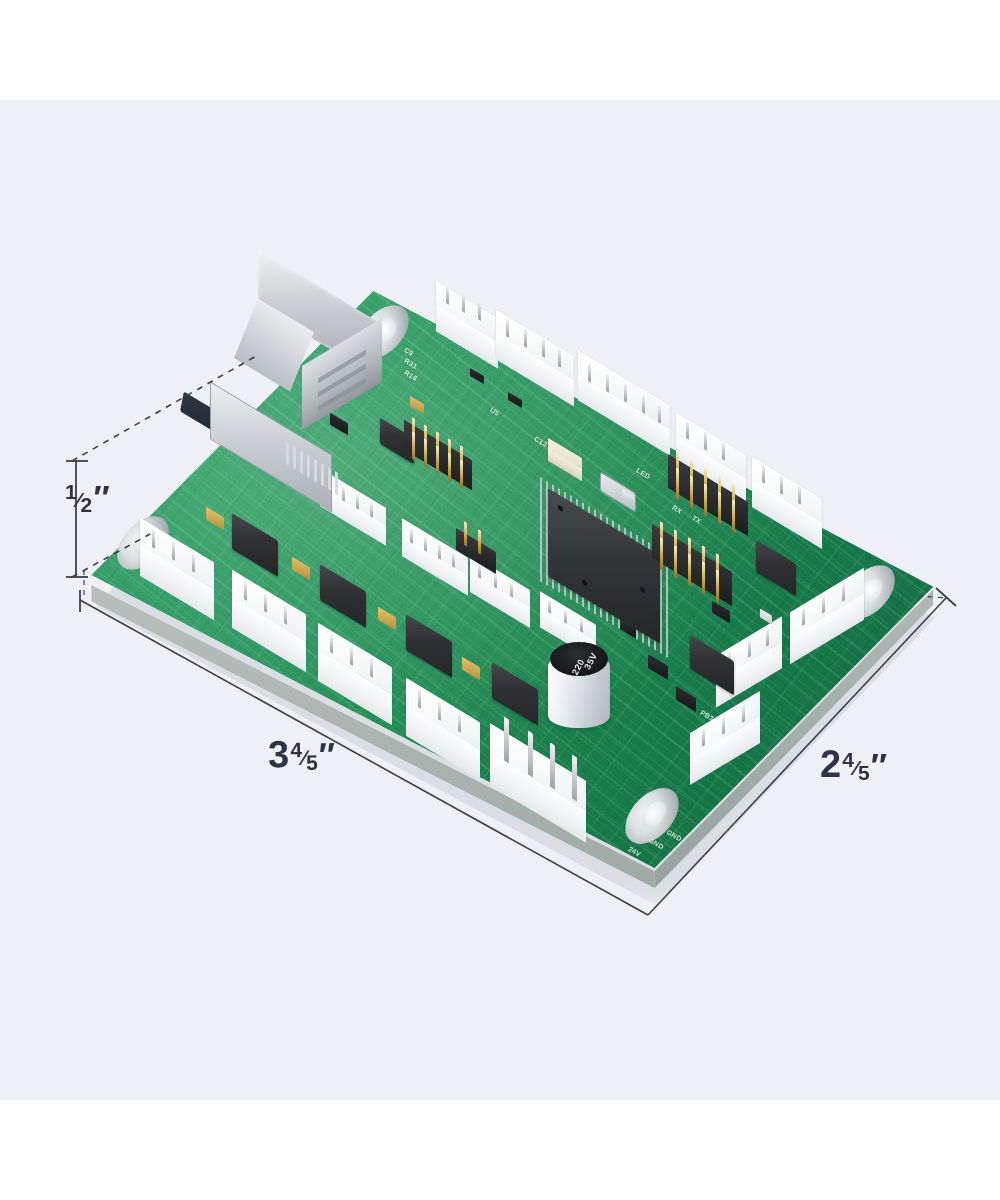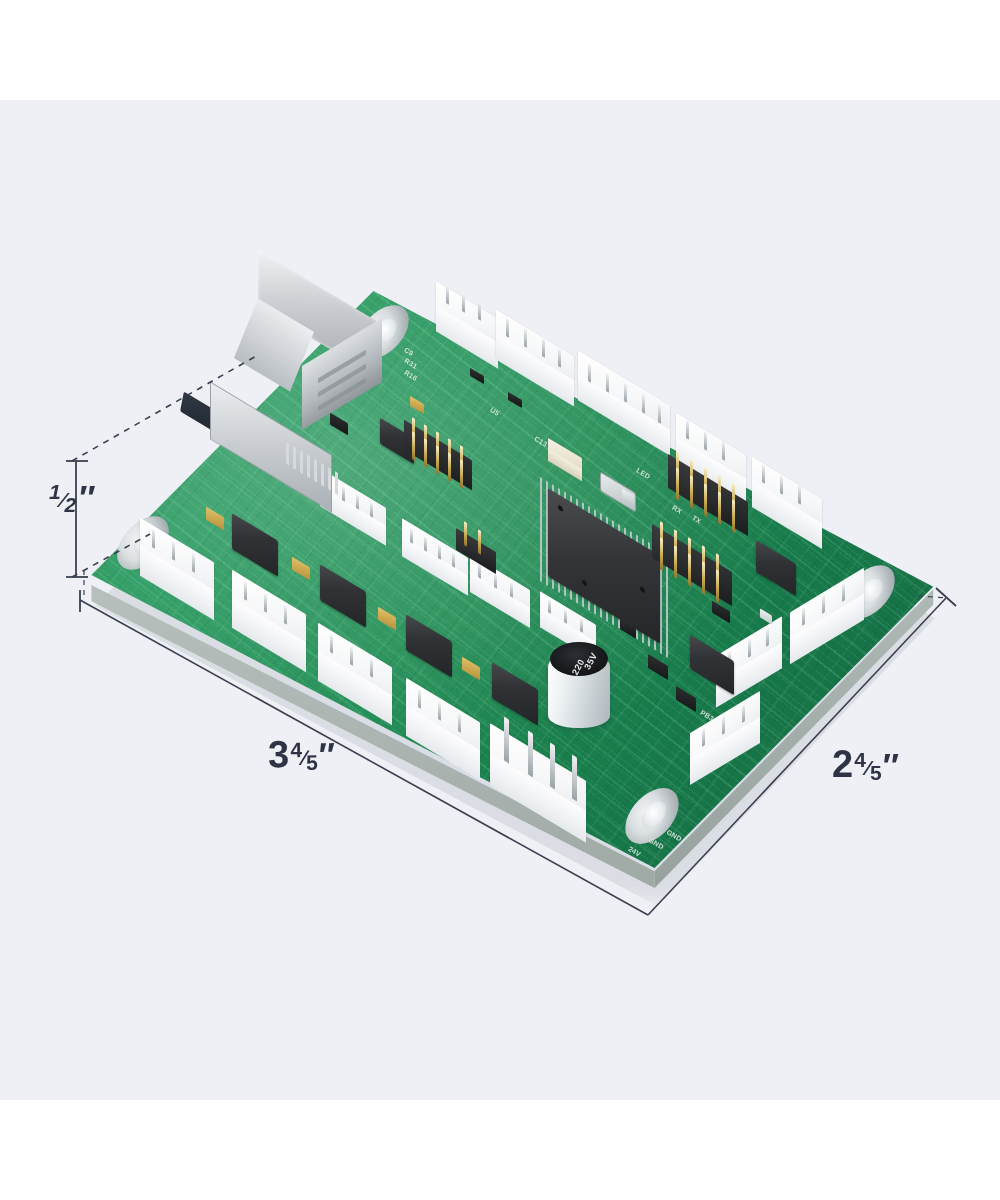--- a/index.html
+++ b/index.html
@@ -34,23 +34,23 @@
     font-size:21px;
     vertical-align:baseline;
     position:relative;
     top:-2px;
     margin:0 1px;
   }
   .dim-label .frac sup{font-size:21px;vertical-align:super;line-height:0;}
   .dim-label .frac sub{font-size:21px;vertical-align:sub;line-height:0;}
   .dim-label .inch{font-size:34px;}
 
-  #label-height{left:48px;top:478px;transform:rotate(0deg);font-style:italic;}
+  #label-height{left:64px;top:478px;transform:rotate(0deg);}
   #label-length{left:268px;top:735px;transform:rotate(-1deg);}
-  #label-width{left:820px;top:745px;transform:rotate(0deg);margin-left:12px;}
+  #label-width{left:820px;top:745px;transform:rotate(0deg);}
 
   
   #pcb{
     position:absolute;left:0;top:0;width:1000px;height:1200px;
   }
 
   
   .board-top{
     position:absolute;
     left:88px;top:288px;width:852px;height:580px;

